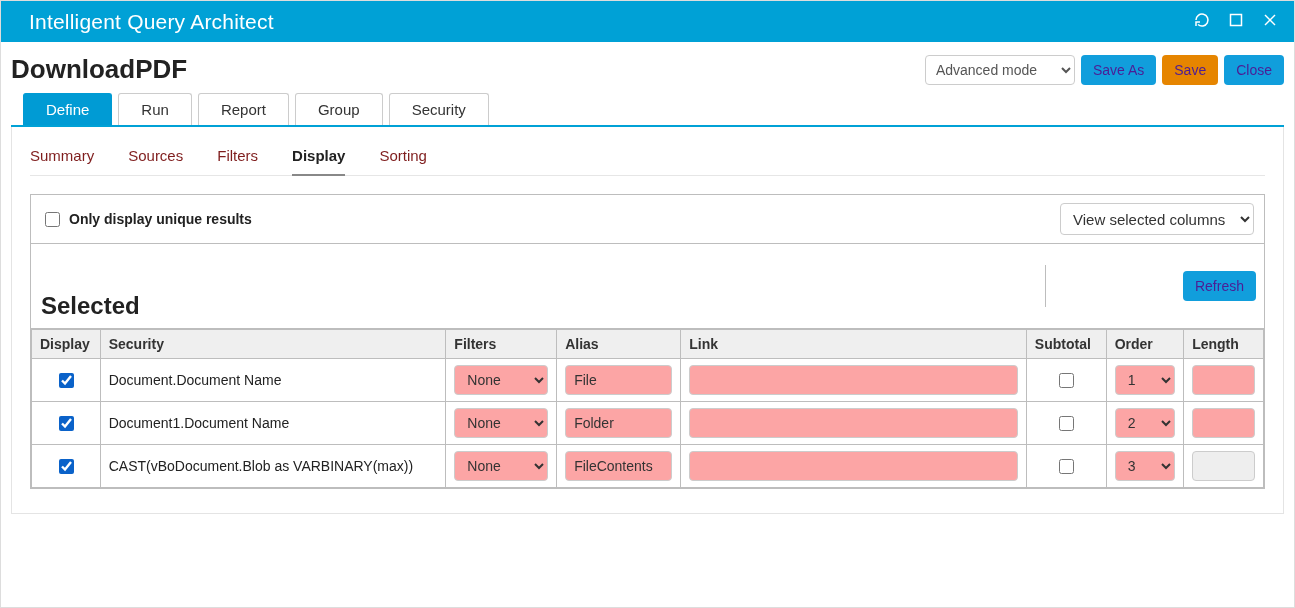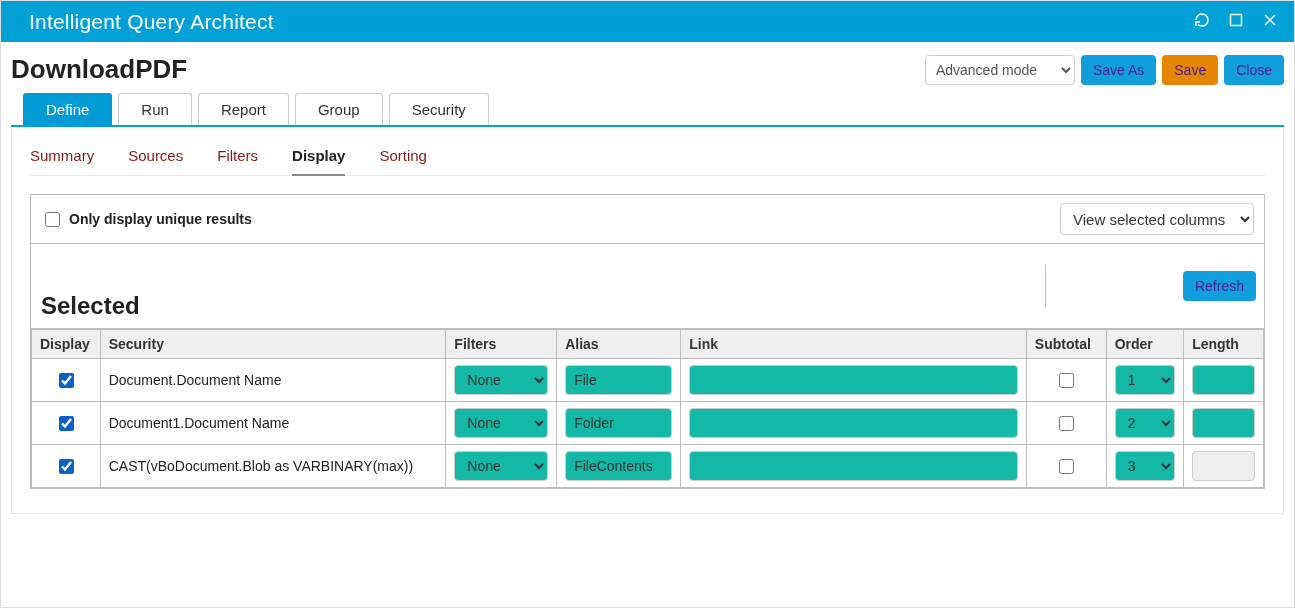--- a/index.html
+++ b/index.html
@@ -55,21 +55,21 @@
   table.grid th, table.grid td {
     border:1px solid #bdbdbd; padding:6px 8px; text-align:left; font-size:14px; vertical-align:middle;
   }
   table.grid th { background:#efefef; font-weight:700; color:#333; border-top:1px solid #bdbdbd;}
   table.grid td.center, table.grid th.center { text-align:center;}
   .col-display{width:62px;} .col-property{width:312px;} .col-function{width:100px;}
   .col-alias{width:112px;} .col-link{width:312px;} .col-subtotal{width:72px;}
   .col-order{width:70px;} .col-length{width:72px;}
   .cell-input, .cell-select {
     width:100%; height:30px; border:1px solid #ccc; border-radius:4px;
-    padding:2px 8px; font-size:14px; color:#333; background:#14b8a6;
+    padding:2px 8px; font-size:14px; color:#333; background:#fca5a5;
   }
   .cell-input.disabled { background:#eee;}
   input[type=checkbox].blue { accent-color:#0a62c9; width:15px; height:15px;}
   input[type=checkbox].grey { accent-color:#888; width:15px; height:15px;}
 </style>
 </head>
 <body>
 
 <div class="titlebar">
   <span class="title">Intelligent Query Architect</span>

